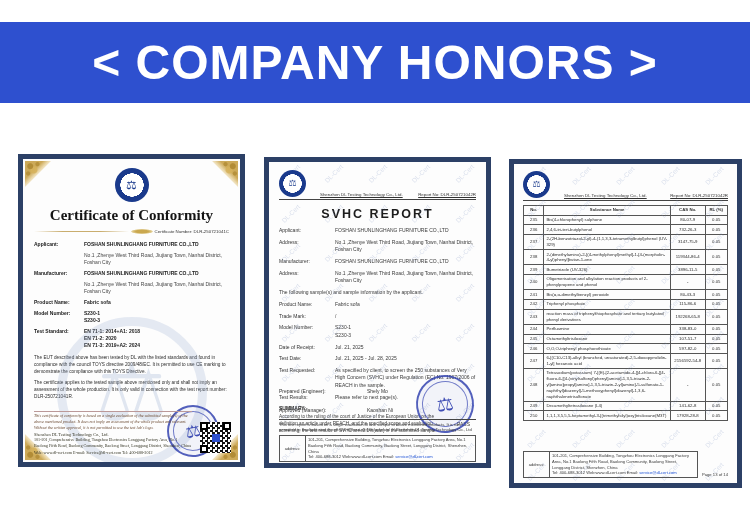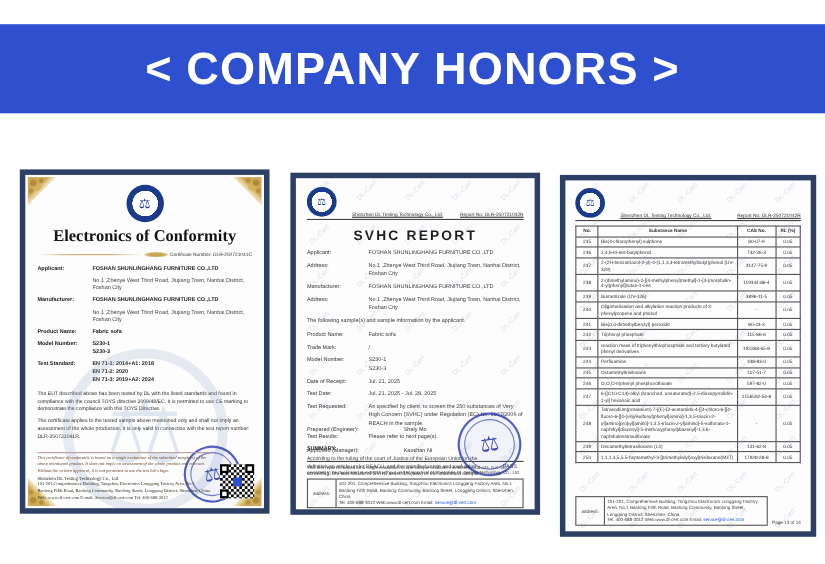--- a/index.html
+++ b/index.html
@@ -3,21 +3,21 @@
 <meta charset="utf-8">
 <style>
   * { margin:0; padding:0; box-sizing:border-box; }
   html,body { width:750px; height:513px; background:#ffffff; overflow:hidden;
               font-family:"Liberation Sans", sans-serif; }
   body { position:relative; }
 
   
   .banner { position:absolute; left:0; top:22px; width:750px; height:81px;
             background:#2e50cf; display:flex; align-items:center; justify-content:center; }
-  .banner-title { color:#ffffff; font-size:41px; font-weight:bold; letter-spacing:1px;
+  .banner-title { color:#ffffff; font-size:48px; font-weight:bold; letter-spacing:1px;
                   font-family:"Liberation Sans", sans-serif; white-space:nowrap; }
 
   
   .card { position:absolute; background:#2c4066; padding:5px; }
   .page { position:relative; width:100%; height:100%; background:#fdfdfd; overflow:hidden; }
   #card1 { left:18px;  top:154px; width:227px; height:313px; }
   #card2 { left:264px; top:157px; width:227px; height:311px; }
   #card3 { left:509px; top:159px; width:233px; height:329px; }
 
   
@@ -140,21 +140,21 @@
     <div class="corner tr"></div>
     <div class="corner bl"></div>
     <div class="corner br"></div>
     <div class="c1-watermark">
         <span class="glyph">⚖</span>
       </div>
 
     <div class="emblem c1-emblem">
       <span class="glyph">⚖</span>
     </div>
-    <div class="c1-title">Electronics of Conformity</div>
+    <div class="c1-title">Certificate of Conformity</div>
     <div class="c1-certnum-row">
       <div class="c1-rule"></div>
       <div class="c1-orn"></div>
       <div class="c1-certnum">Certificate Number: DLR-250721041C</div>
     </div>
 
     <div class="rows1">
 
         <div class="frow">
           <div class="flabel">Applicant:</div>

